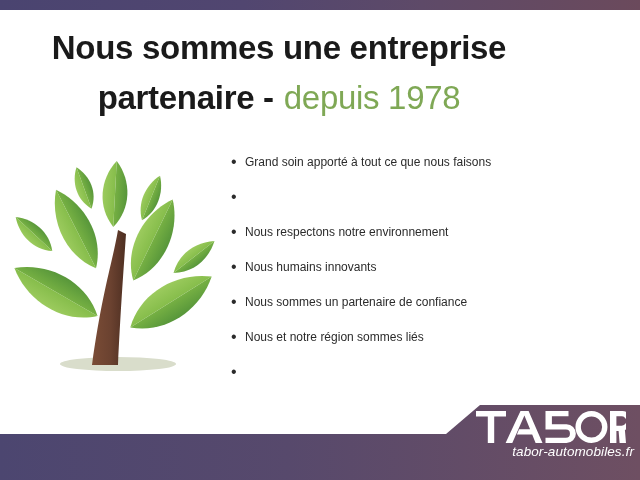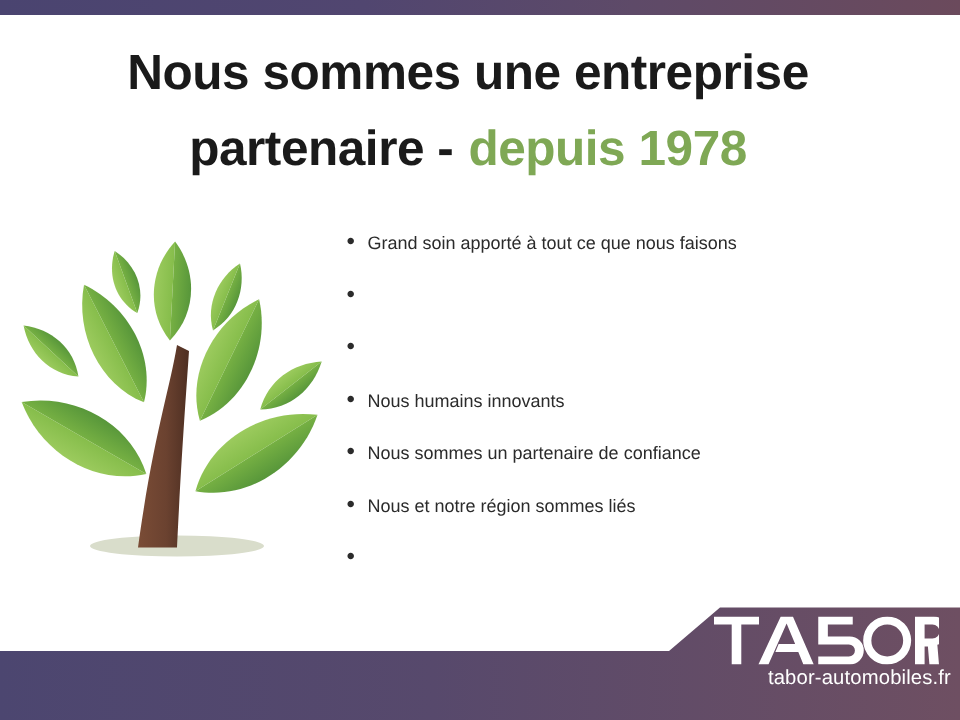--- a/index.html
+++ b/index.html
@@ -33,34 +33,33 @@
 
   
   #headline {
     position: absolute;
     left: 0;
     top: 26px;
     width: 558px;
     text-align: center;
     line-height: 44px;
     letter-spacing: -0.3px;
-    padding-left: 33px;
   }
   #headline .ln {
     display: block;
     white-space: nowrap;
   }
   .h-dark {
     font-size: 33px;
     font-weight: bold;
     color: #1a1a1a;
   }
   .h-green {
     font-size: 33px;
-    font-weight: bold;
+    font-weight: normal;
     color: #7fa855;
     text-align: center;
   }
   .h-gap { display: inline-block; width: 10px; }
 
   
   #bullets {
     position: absolute;
     left: 231px;
     top: 151px;
@@ -122,20 +121,21 @@
     display: block;
   }
   #logo-url {
     margin-top: 1px;
     font-size: 13.5px;
     color: #ffffff;
     letter-spacing: 0.1px;
     text-align: right;
     padding-right: 6px;
     white-space: nowrap;
+    font-style: italic;
   }
 </style>
 </head>
 <body>
 
 <div id="slide">
 
   <div id="top-bar"></div>
 
   <div id="headline">
@@ -219,20 +219,21 @@
   <div id="bullets">
     <div class="bullet-row">
       <span class="bullet-dot">•</span>
       <span class="bullet-text">Grand soin apporté à tout ce que nous faisons</span>
     </div>
     <div class="bullet-row">
       <span class="bullet-dot">•</span>
     </div>
     <div class="bullet-row">
       <span class="bullet-dot">•</span>
+      <span class="bullet-text">Nous respectons notre environnement</span>
     </div>
     <div class="bullet-row">
       <span class="bullet-dot">•</span>
       <span class="bullet-text">Nous humains innovants</span>
     </div>
     <div class="bullet-row">
       <span class="bullet-dot">•</span>
       <span class="bullet-text">Nous sommes un partenaire de confiance</span>
     </div>
     <div class="bullet-row">

